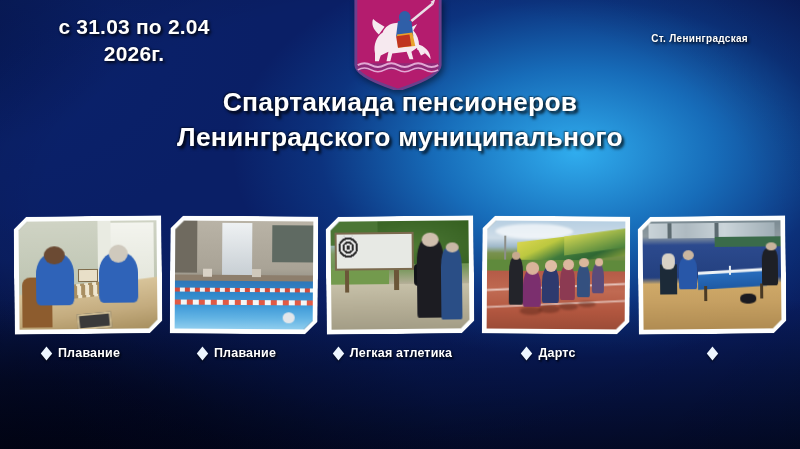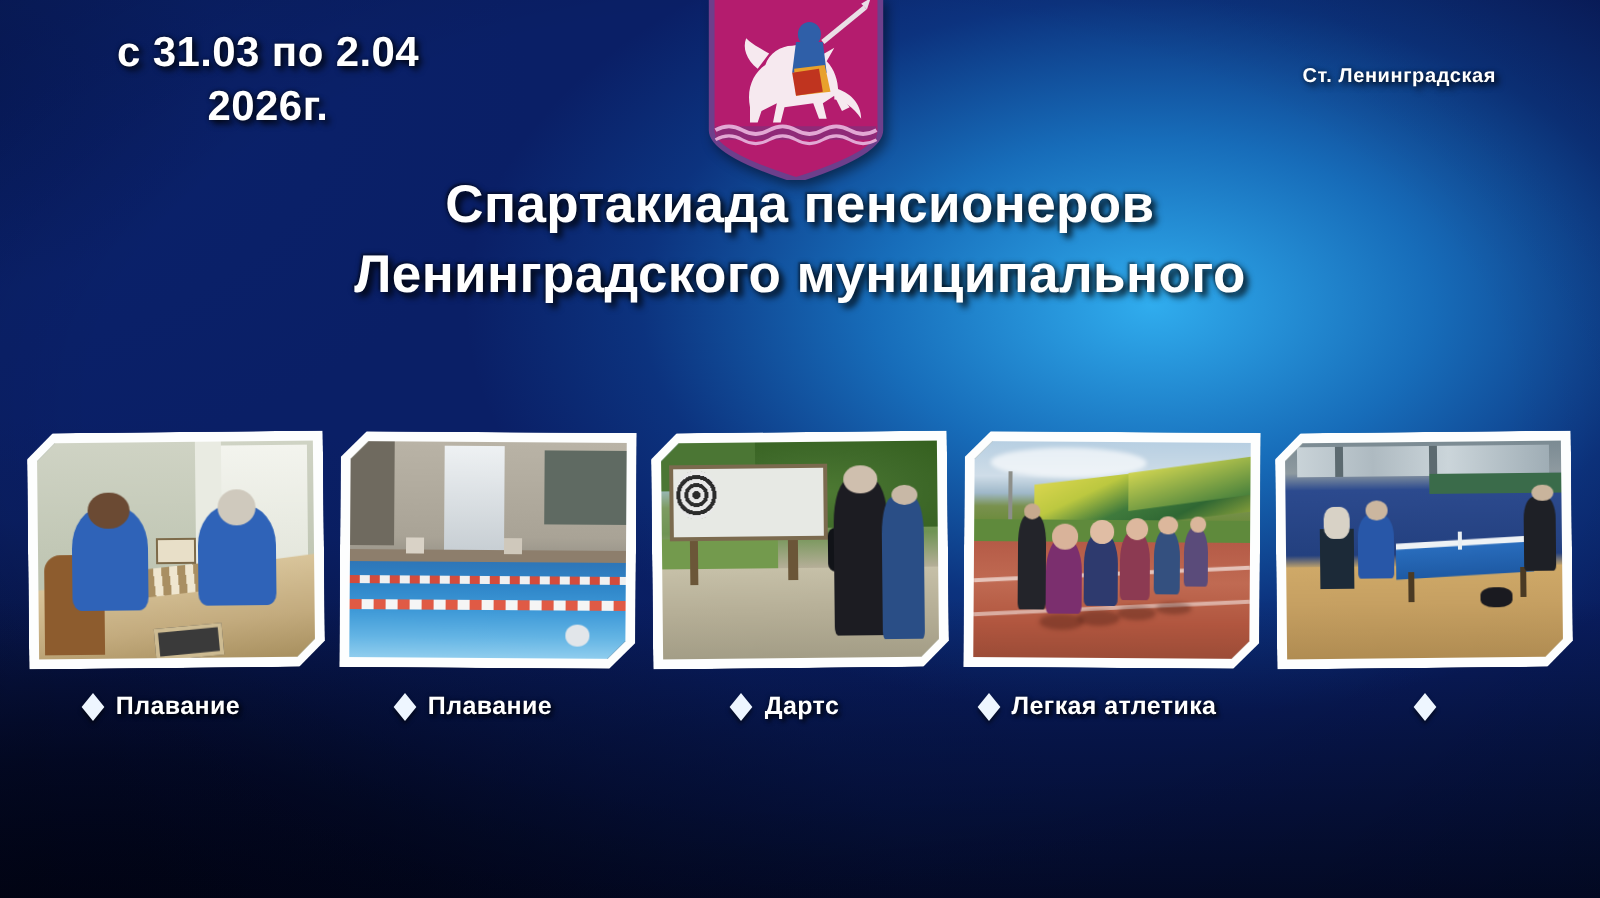--- a/index.html
+++ b/index.html
@@ -341,24 +341,24 @@
     <div class="cap" style="width:156px">
       <span class="dia"></span>
       <span class="txt">Плавание</span>
     </div>
     <div class="cap" style="width:156px">
       <span class="dia"></span>
       <span class="txt">Плавание</span>
     </div>
     <div class="cap" style="width:156px">
       <span class="dia"></span>
+      <span class="txt">Легкая атлетика</span>
+    </div>
+    <div class="cap" style="width:156px">
+      <span class="dia"></span>
       <span class="txt">Дартс</span>
     </div>
-    <div class="cap" style="width:156px">
-      <span class="dia"></span>
-      <span class="txt">Легкая атлетика</span>
-    </div>
     <div class="cap" style="width:170px">
       <span class="dia"></span>
     </div>
   </div>
 
 </div>
 
 </body></html>

